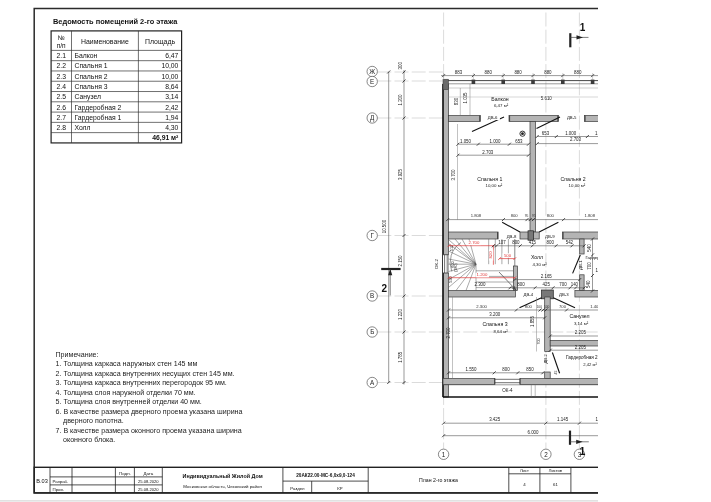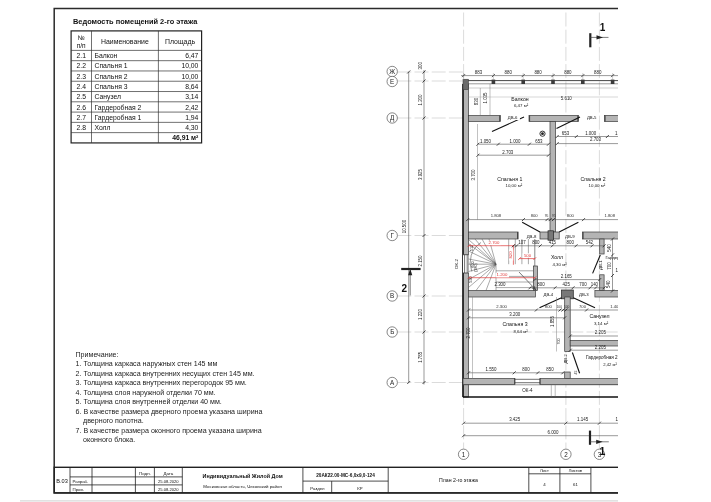--- a/index.html
+++ b/index.html
@@ -1,16 +1,16 @@
 <!DOCTYPE html>
 <html><head>
 <meta charset="utf-8">
 <style>
 html,body{margin:0;padding:0;background:#ffffff;}
-#page{position:relative;width:598px;height:502px;background:#ffffff;overflow:hidden;padding-left:20px;}
+#page{position:relative;width:598px;height:502px;background:#ffffff;overflow:hidden;}
 text{font-family:"Liberation Sans",sans-serif;}
 </style>
 </head>
 <body>
 
 <div id="page">
 <svg width="711" height="502" viewBox="0 0 711 502">
 <rect width="711" height="502" fill="#ffffff"></rect>
 
 <g>

